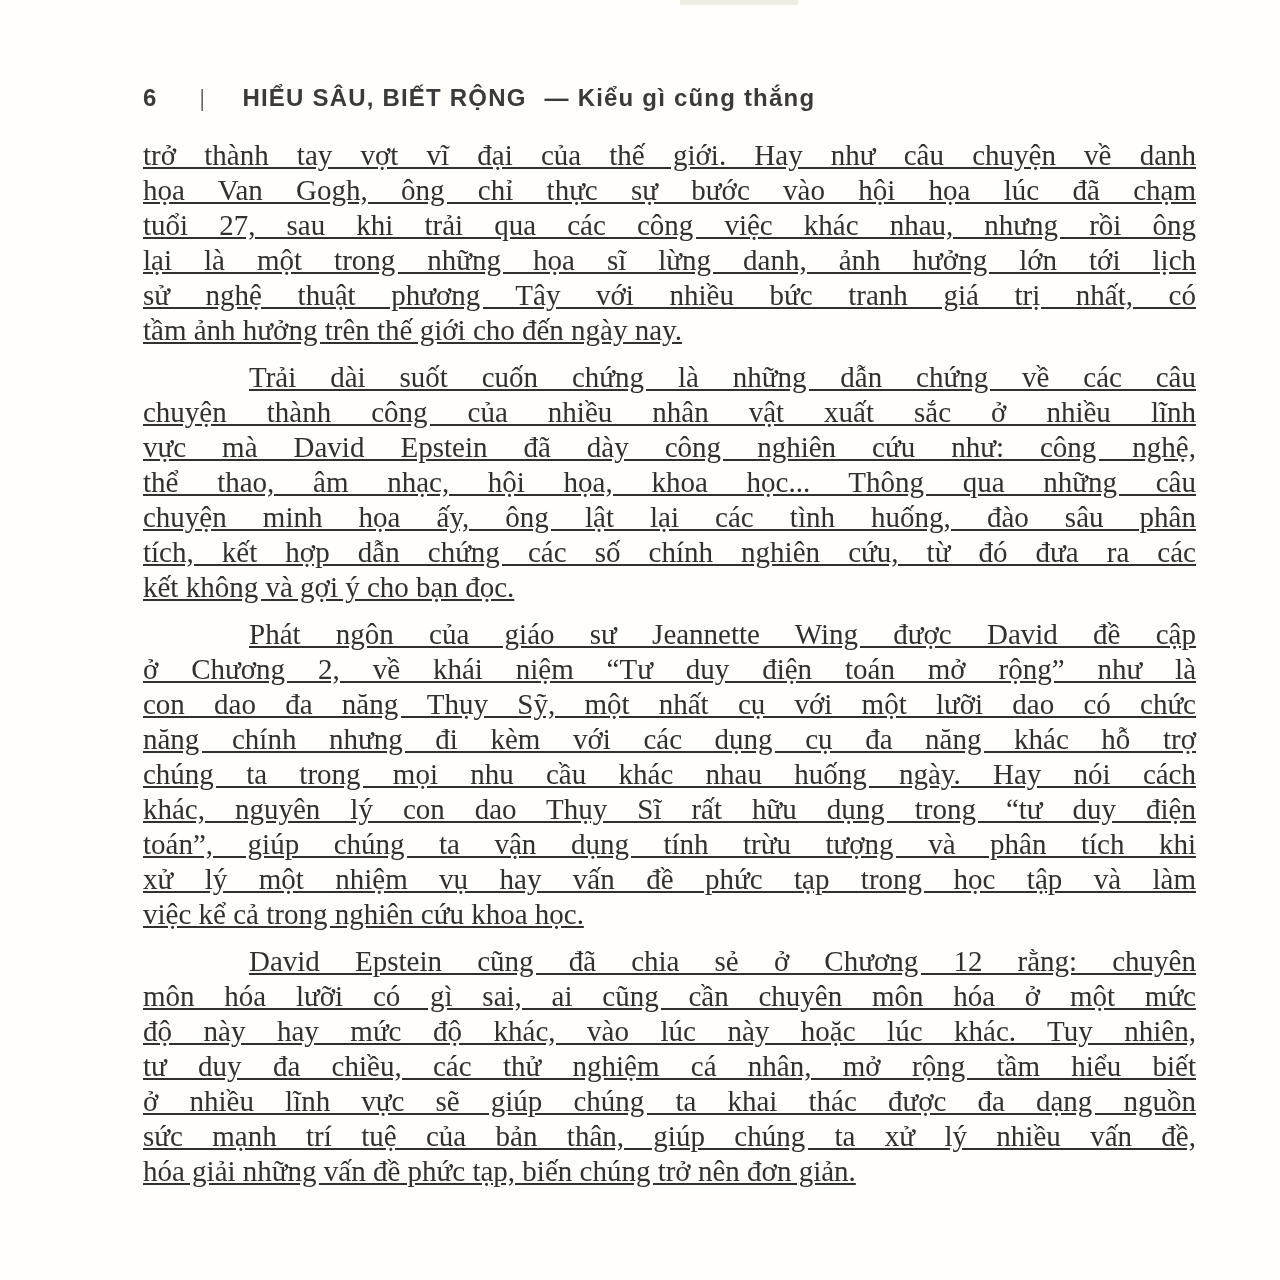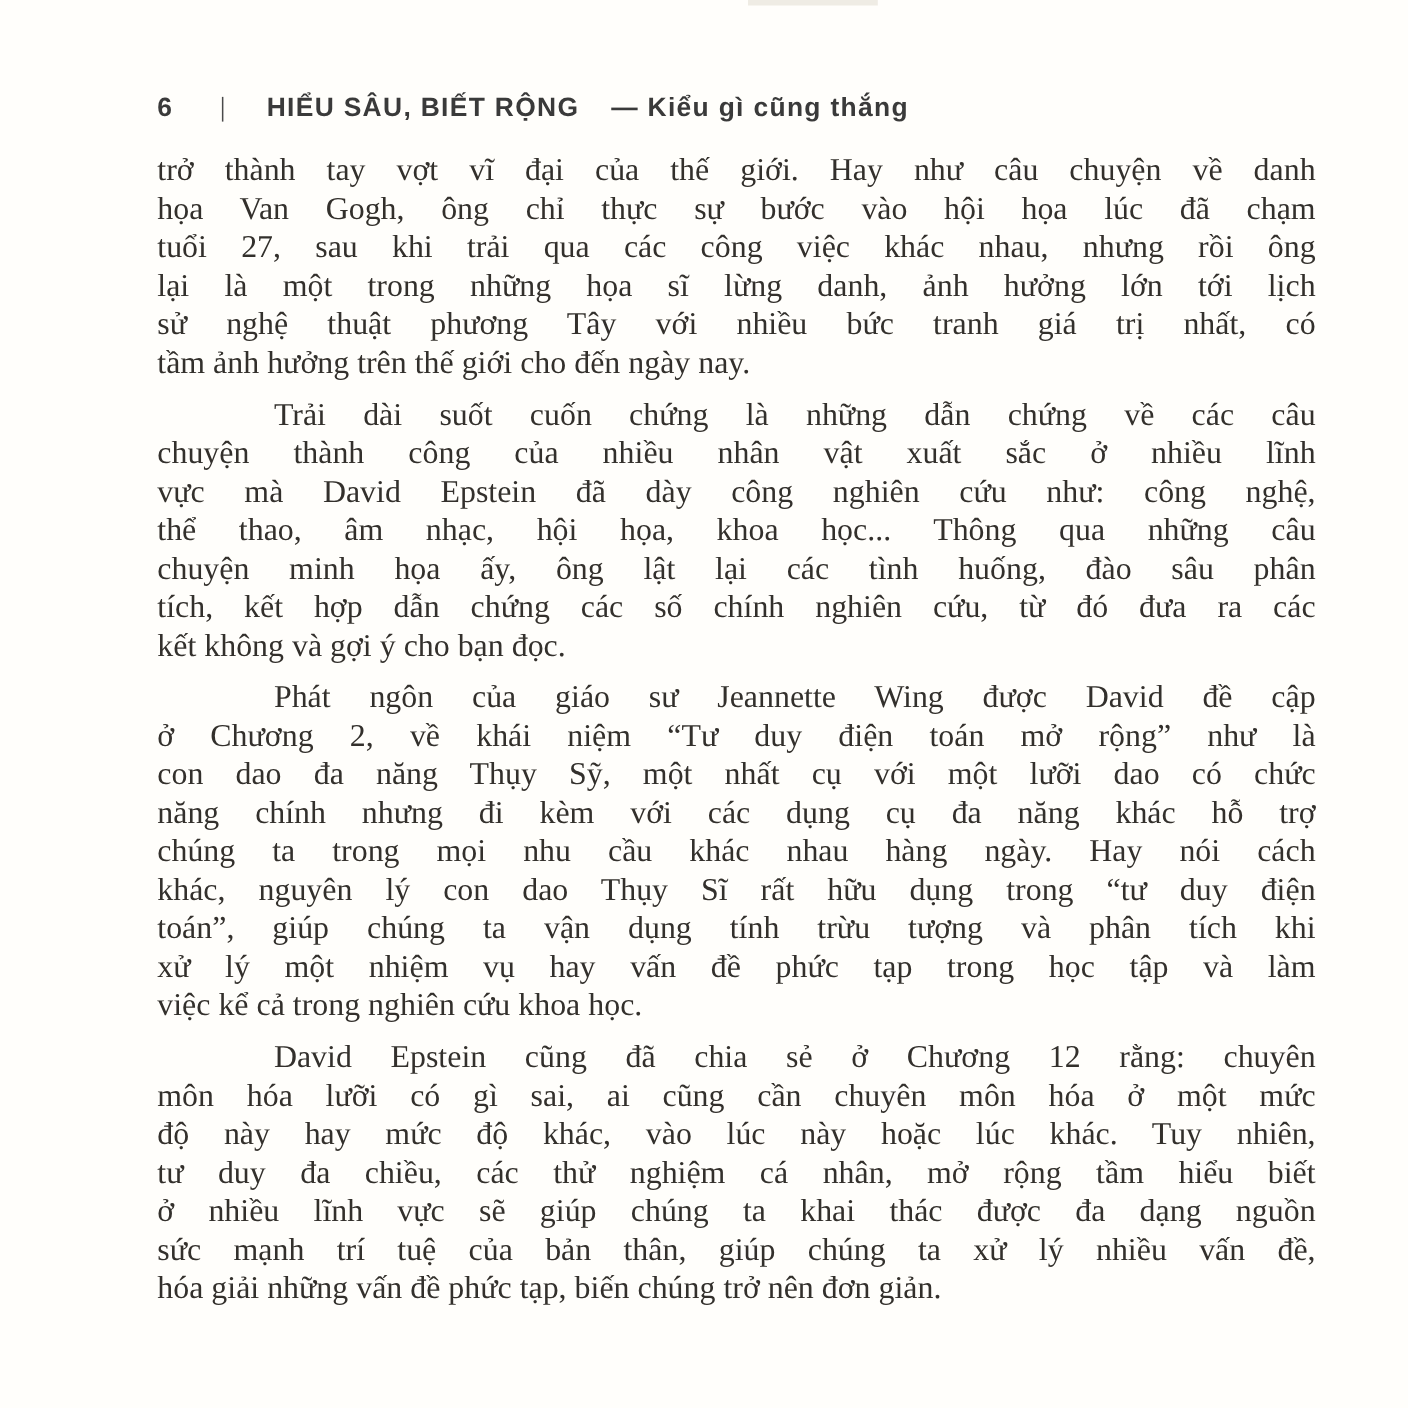--- a/index.html
+++ b/index.html
@@ -40,35 +40,36 @@
     width: 22px;
   }
   .header-separator {
     margin: 0 36px 0 34px;
     font-weight: normal;
     color: #4a4a4a;
     transform: scaleX(0.7);
     display: inline-block;
   }
   .book-title {
-    margin-right: 29px;
+    margin-right: 18px;
   }
   .chapter-subtitle {
   }
   .page-body {
     position: absolute;
     top: 138px;
     left: 143px;
     width: 1053px;
     font-size: 29px;
     line-height: 35px;
     color: #33302c;
   }
   .paragraph {
     margin: 0 0 12px 0;
+    text-decoration: underline;
   }
   .paragraph:last-child {
     margin-bottom: 0;
   }
   .line {
     text-align: justify;
     text-align-last: justify;
     white-space: normal;
   }
   .line.indent {
@@ -106,21 +107,21 @@
       <div class="line">thể thao, âm nhạc, hội họa, khoa học... Thông qua những câu</div>
       <div class="line">chuyện minh họa ấy, ông lật lại các tình huống, đào sâu phân</div>
       <div class="line">tích, kết hợp dẫn chứng các số chính nghiên cứu, từ đó đưa ra các</div>
       <div class="line last">kết không và gợi ý cho bạn đọc.</div>
     </div>
     <div class="paragraph">
       <div class="line indent">Phát ngôn của giáo sư Jeannette Wing được David đề cập</div>
       <div class="line">ở Chương 2, về khái niệm “Tư duy điện toán mở rộng” như là</div>
       <div class="line">con dao đa năng Thụy Sỹ, một nhất cụ với một lưỡi dao có chức</div>
       <div class="line">năng chính nhưng đi kèm với các dụng cụ đa năng khác hỗ trợ</div>
-      <div class="line">chúng ta trong mọi nhu cầu khác nhau hàng ngày. Hay nói cách</div>
+      <div class="line">chúng ta trong mọi nhu cầu khác nhau huống ngày. Hay nói cách</div>
       <div class="line">khác, nguyên lý con dao Thụy Sĩ rất hữu dụng trong “tư duy điện</div>
       <div class="line">toán”, giúp chúng ta vận dụng tính trừu tượng và phân tích khi</div>
       <div class="line">xử lý một nhiệm vụ hay vấn đề phức tạp trong học tập và làm</div>
       <div class="line last">việc kể cả trong nghiên cứu khoa học.</div>
     </div>
     <div class="paragraph">
       <div class="line indent">David Epstein cũng đã chia sẻ ở Chương 12 rằng: chuyên</div>
       <div class="line">môn hóa lưỡi có gì sai, ai cũng cần chuyên môn hóa ở một mức</div>
       <div class="line">độ này hay mức độ khác, vào lúc này hoặc lúc khác. Tuy nhiên,</div>
       <div class="line">tư duy đa chiều, các thử nghiệm cá nhân, mở rộng tầm hiểu biết</div>

